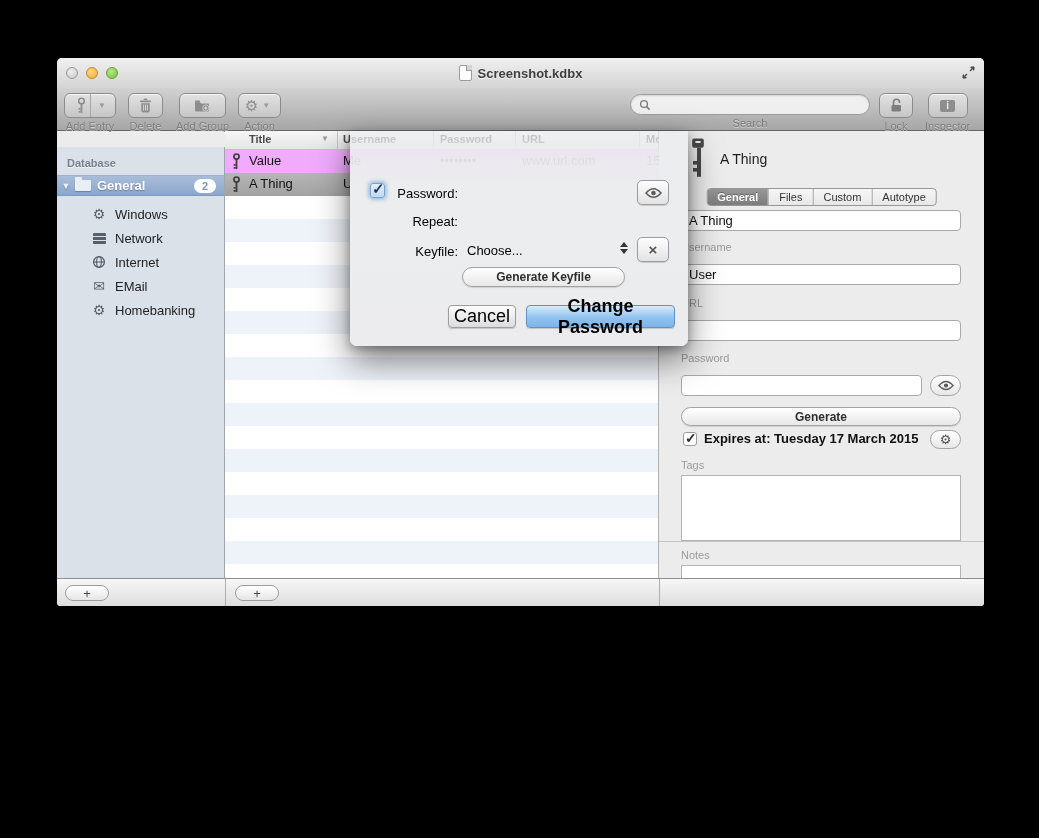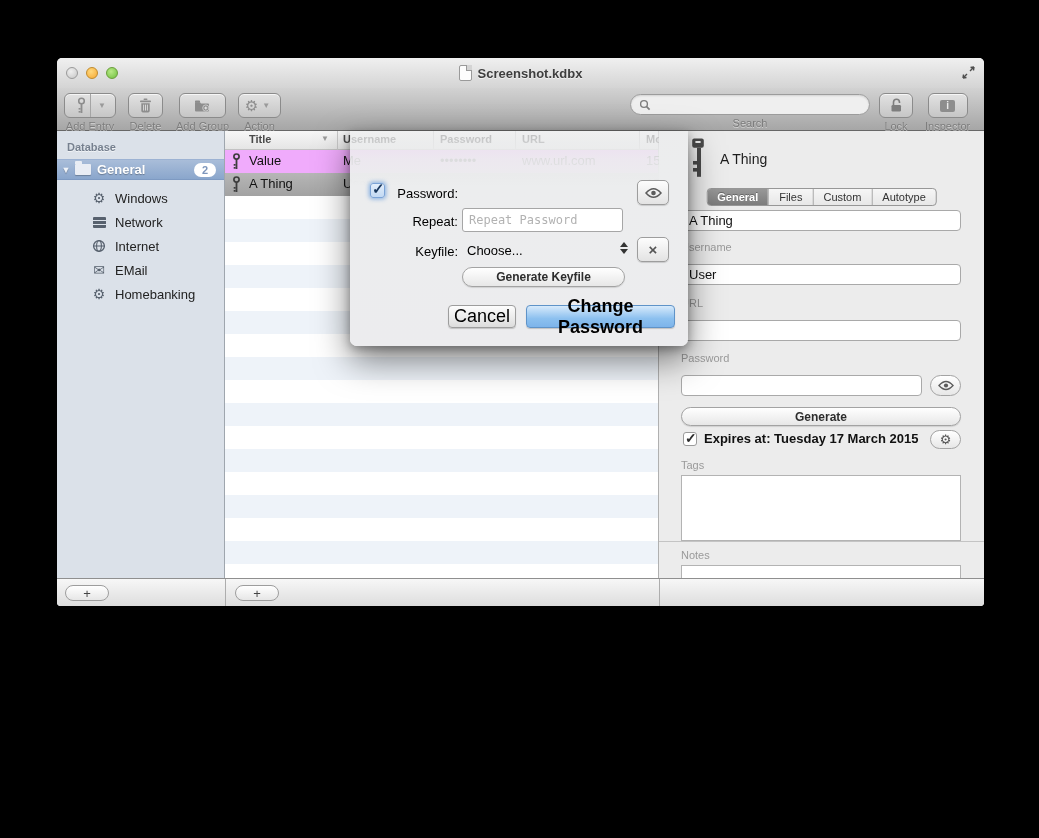--- a/index.html
+++ b/index.html
@@ -24,21 +24,21 @@
   .tb-btn { height:25px; border:1px solid #8b8b8b; border-radius:6px; background:linear-gradient(#e2e2e2,#c6c6c6); box-shadow:inset 0 1px 0 rgba(255,255,255,.7); display:flex; align-items:center; justify-content:center; color:#8d8d8d; }
   .tb-lbl { margin-top:2px; font-size:11px; color:#7c7c7c; text-shadow:0 1px 0 rgba(255,255,255,.45); white-space:nowrap; }
   .seg-sep { width:1px; height:23px; background:#a5a5a5; margin:0 3px; }
   .dd-arrow { font-size:8px; color:#9a9a9a; padding:0 4px; }
   .gear-glyph { font-size:15px; color:#8d8d8d; line-height:1; }
   .searchbox { width:240px; height:21px; border:1px solid #9c9c9c; border-radius:11px; background:#efefef; display:flex; align-items:center; padding:0 8px; gap:4px; box-shadow:inset 0 1px 2px rgba(0,0,0,.12); }
   .searchbox input { border:none; outline:none; background:transparent; width:200px; font-size:12px; color:#333; }
 
   
   .content { position:absolute; left:0; top:73px; width:927px; height:627px; }
-  .sidebar { position:absolute; left:0; top:0; width:168px; height:627px; background:#dbe1e9; border-right:1px solid #9fa6ae; }
+  .sidebar { position:absolute; left:0; top:16px; width:168px; height:627px; background:#dbe1e9; border-right:1px solid #9fa6ae; }
   .sb-header { margin:10px 0 6px 10px; font-size:11px; font-weight:bold; color:#76808f; text-shadow:0 1px 0 rgba(255,255,255,.6); }
   .sb-group { height:21px; display:flex; align-items:center; background:linear-gradient(#a9bdd9,#8aa6cc); border-top:1px solid #9cb2d3; border-bottom:1px solid #7e9ac2; color:#fff; font-weight:bold; font-size:13px; text-shadow:0 1px 1px rgba(0,0,0,.3); }
   .sb-group .disc { width:18px; text-align:center; font-size:9px; color:#eef2f8; }
   .sb-group .folder { width:16px; height:11px; background:#e9edf4; border-radius:1px; position:relative; margin-right:6px; box-shadow:0 1px 1px rgba(0,0,0,.25);}
   .sb-group .folder:before { content:""; position:absolute; top:-3px; left:0; width:7px; height:3px; background:#e9edf4; border-radius:1px 1px 0 0; }
   .sb-badge { margin-left:auto; margin-right:8px; min-width:22px; height:14px; border-radius:8px; background:#fff; color:#7d96bc; font-size:11px; font-weight:bold; display:flex; align-items:center; justify-content:center; text-shadow:none; }
   .sb-item { height:24px; display:flex; align-items:center; padding-left:34px; gap:8px; font-size:13px; color:#222; }
   .sb-ic { width:16px; display:flex; align-items:center; justify-content:center; color:#57616e; font-size:14px; }
   .srv-ic { width:13px; height:11px; background:linear-gradient(#57616e 0 3px,transparent 3px 4px,#57616e 4px 7px,transparent 7px 8px,#57616e 8px 11px); border-radius:1px; }
 
@@ -353,21 +353,20 @@
       </span>
     <span class="sh-lbl" style="top:55px;">Password:</span>
     <span class="sq-btn" style="top:49px;">
       <svg width="17" height="12" viewBox="0 0 17 12">
           <path d="M1 6 Q8.5 -2.5 16 6 Q8.5 14.5 1 6 Z" fill="none" stroke="#5c5c5c" stroke-width="1.5"></path>
           <circle cx="8.5" cy="6" r="2.3" fill="#5c5c5c"></circle>
         </svg>
     </span>
 
     <span class="sh-lbl" style="top:83px;">Repeat:</span>
-    <input class="sh-input" style="top: 77px;" placeholder="Repeat Password">
 
     <span class="sh-lbl" style="top:113px;">Keyfile:</span>
     <span class="popup-val">Choose...</span>
     <span class="stepper">
         <span class="step-up"></span>
         <span class="step-dn"></span>
       </span>
     <span class="sq-btn" style="top:106px; font-weight:bold;">×</span>
 
     <span class="pill-btn" style="left:112px; top:136px; width:163px; height:20px; border-radius:10px; font-weight:bold;">Generate Keyfile</span>

